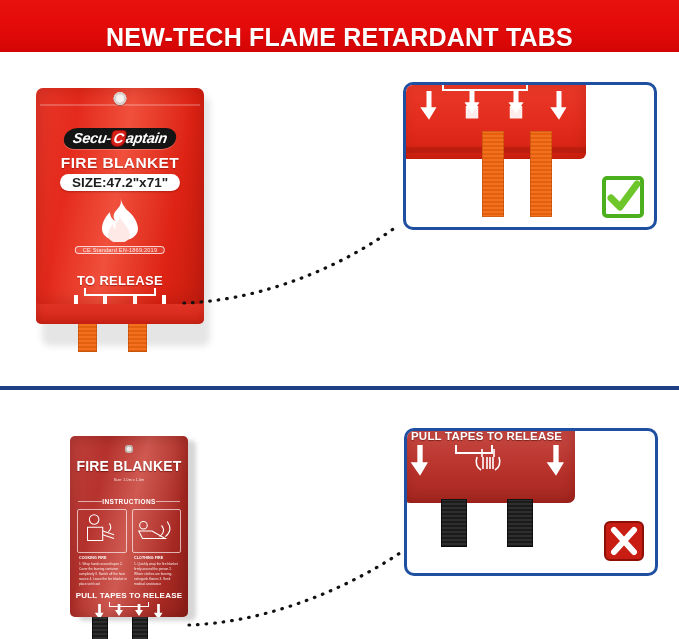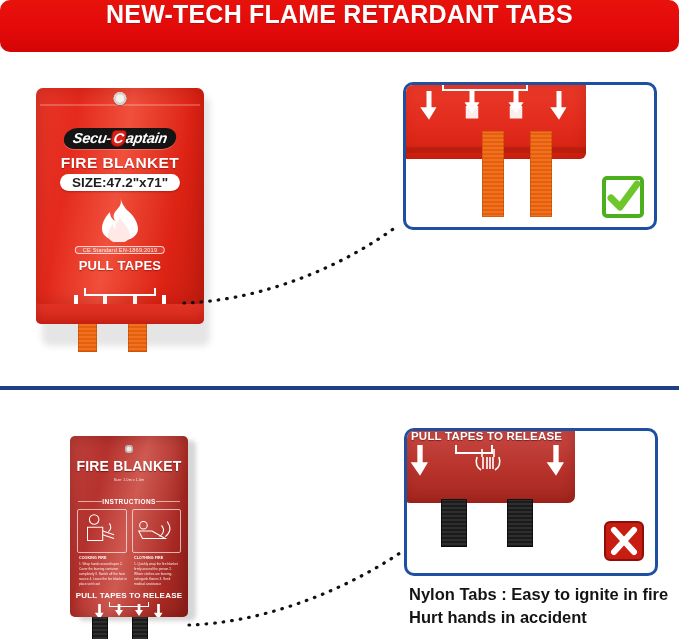--- a/index.html
+++ b/index.html
@@ -8,21 +8,21 @@
     background: #ffffff;
     font-family: "Liberation Sans", sans-serif;
     overflow: hidden;
   }
   .page { position: relative; width: 679px; height: 639px; background:#fff; }
 
   
   .header {
     position: absolute; left: 0; top: 0; width: 679px; height: 52px;
     background: linear-gradient(180deg,#e8120c 0%, #e30a0a 55%, #d40505 100%);
-    display: flex; align-items: flex-start; justify-content: center; border-radius: 10px;
+    display: flex; align-items: flex-end; justify-content: center;
   }
   .header-title {
     color: #ffffff;
     font-size: 25px;
     font-weight: bold;
     letter-spacing: 0.2px;
     font-family: "Liberation Sans", sans-serif;
     text-shadow: 0 1px 1px rgba(0,0,0,.18);
     white-space: nowrap;
   }
@@ -331,21 +331,21 @@
       <div class="pkg-heading">FIRE BLANKET</div>
       <div class="size-pill">SIZE:47.2"x71"</div>
 
       <svg class="flame" viewBox="0 0 52 46">
         <path fill="#ffffff" d="M26 1c3 8-2 11-5 15-2 3-2 7 1 9-4-1-6-5-6-9-5 5-8 11-8 17 0 7 8 12 18 12s18-5 18-12c0-7-5-14-11-19-2-2-5-6-7-13z"></path>
         <path fill="#ffe9e6" d="M25 18c2 5-1 7-3 10-1 2-1 5 1 6-3-1-4-3-4-6-3 4-5 7-5 11 0 5 5 8 11 8s11-3 11-8c0-5-4-9-7-13-2-2-3-5-4-8z"></path>
       </svg>
 
       <div class="cert-pill">CE Standard EN-1869:2019</div>
 
-      <div class="pull-line" id="pull-l1">PULL TAPES</div>
+      <div class="pull-line" id="pull-l2">TO RELEASE</div>
 
       <div class="bracket"></div>
 
       <div class="arrow-row">
         <svg width="14" height="24" viewBox="0 0 14 24">
           <path fill="#fff" d="M5 0h4v13h4L7 23 0 13h5z"></path>
         </svg>
         <svg width="16" height="24" viewBox="0 0 16 24">
           <path fill="#fff" d="M6 0h4v9h4L8 18 2 9h4z" opacity=".95"></path>
           <path fill="#fff" d="M3 12h10v10H3z" opacity=".9"></path>
@@ -491,15 +491,14 @@
 
     <div class="tab tab-black" id="btab-1"></div>
     <div class="tab tab-black" id="btab-2"></div>
 
     <svg class="mark" id="mark-x" viewBox="0 0 42 42">
       <rect x="2" y="2" width="38" height="38" rx="5" fill="#c81d12" stroke="#8d0f06" stroke-width="2"></rect>
       <path d="M11 10 L31 32 M31 10 L11 32" stroke="#ffffff" stroke-width="6" stroke-linecap="round"></path>
     </svg>
   </div>
 
-  <div class="caption" id="caption-bottom">Nylon Tabs : Easy to ignite in fire Hurt hands in accident</div>
 
 </div>
 
 </body></html>

